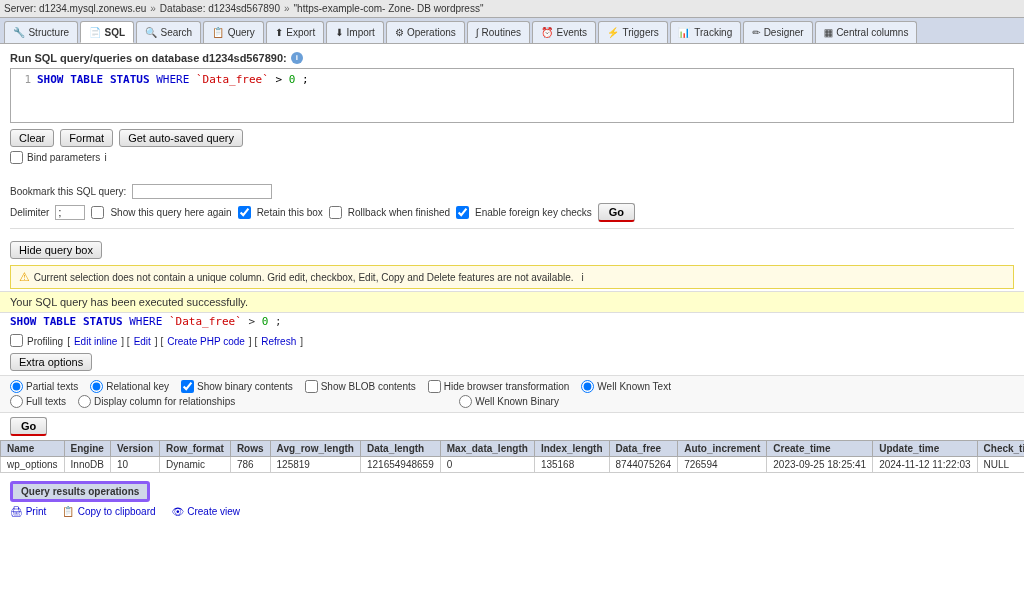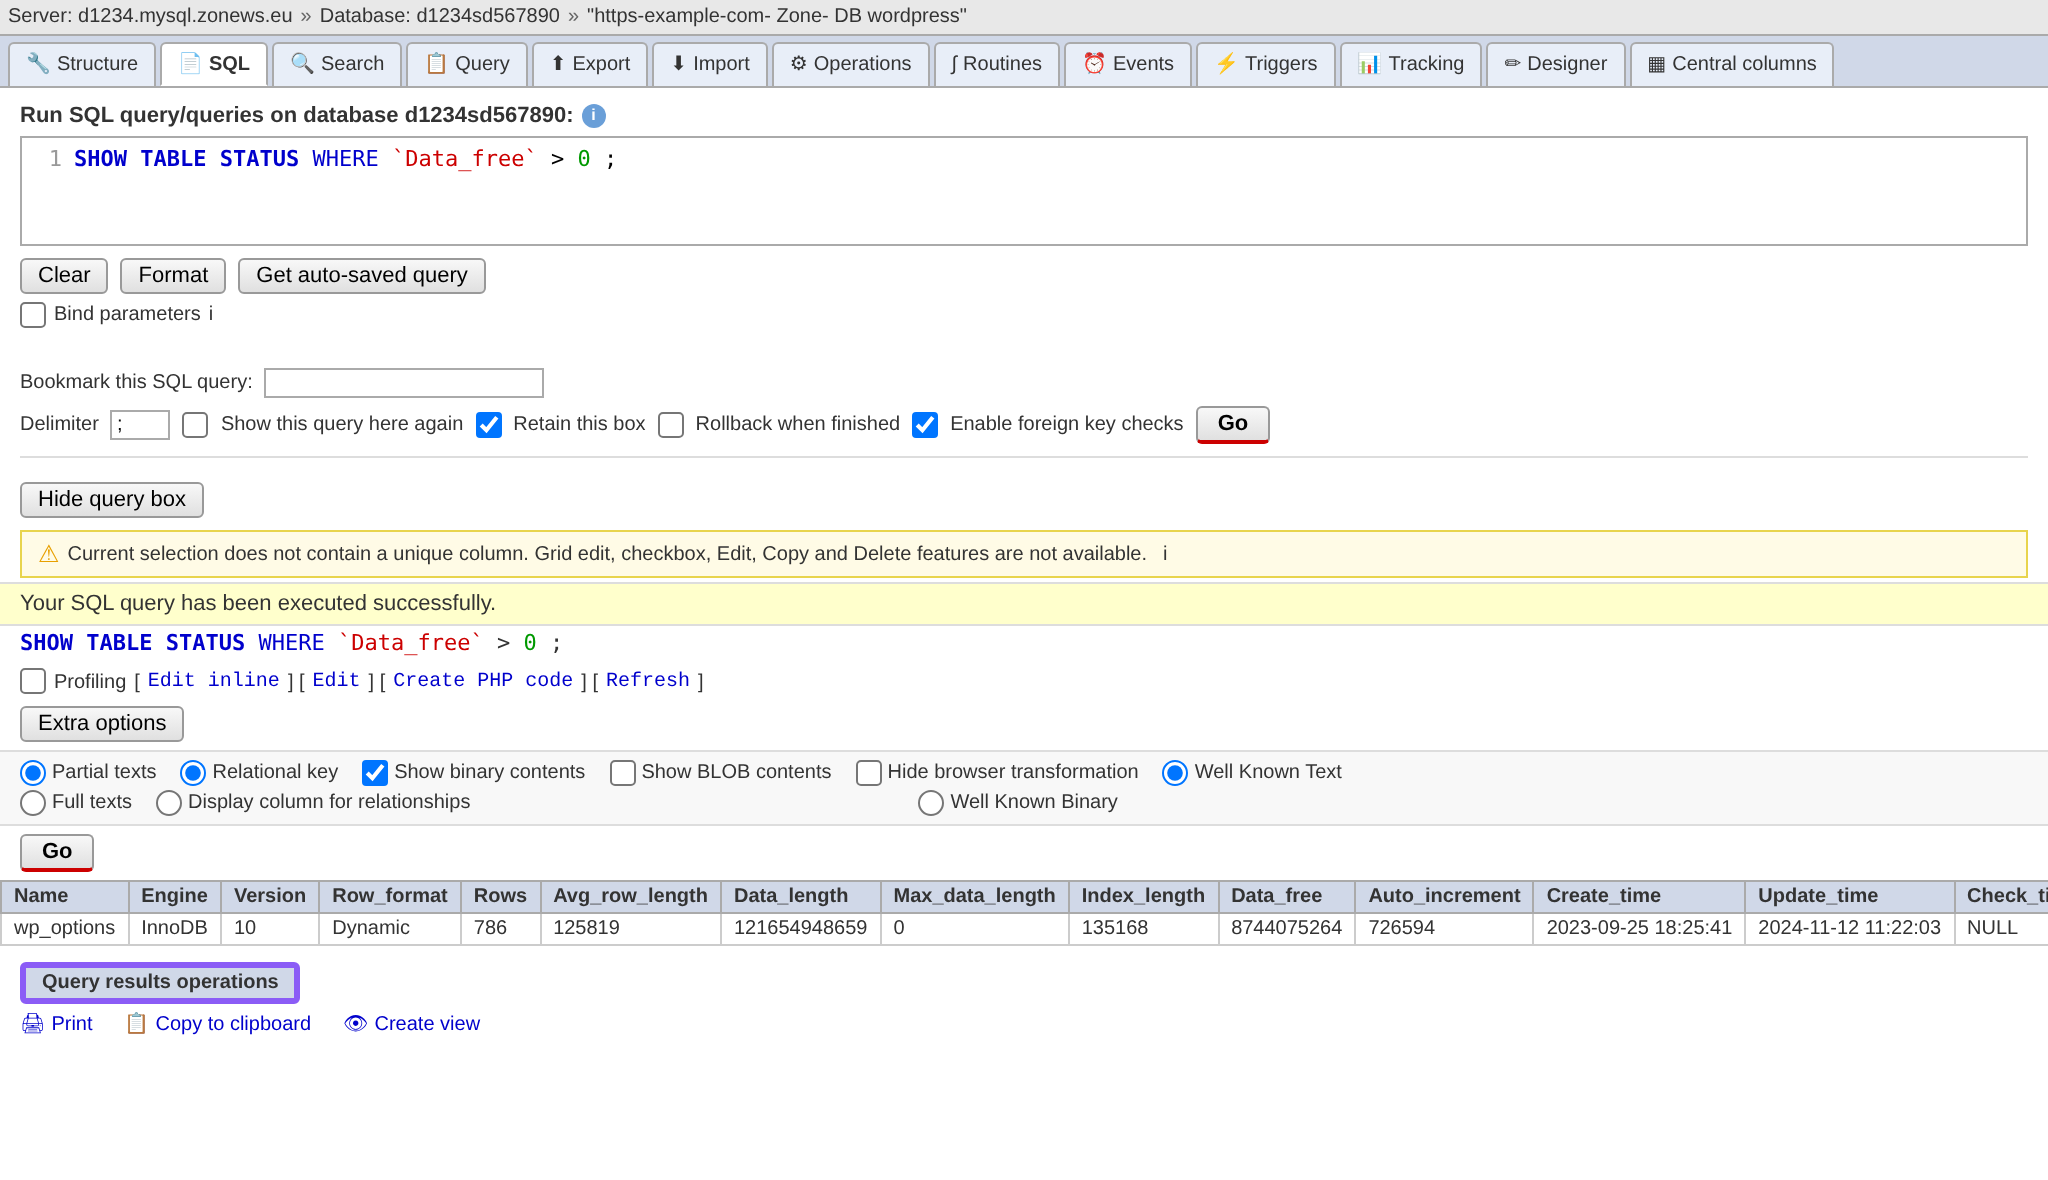--- a/index.html
+++ b/index.html
@@ -202,21 +202,21 @@
     }
 
     
     .profiling-row {
       padding: 2px 10px;
       font-size: 10px;
       display: flex;
       align-items: flex-end;
       gap: 4px;
     }
-    .profiling-row a { color: #00c; text-decoration: none; font-family: Liberation Mono, monospace; }
+    .profiling-row a { color: #00c; text-decoration: none; }
 
     
     .extra-options-btn {
       margin: 4px 10px;
       padding: 2px 8px;
       border: 1px solid #999;
       background: linear-gradient(to bottom, #f8f8f8, #e0e0e0);
       border-radius: 3px;
       cursor: pointer;
       font-size: 11px;

